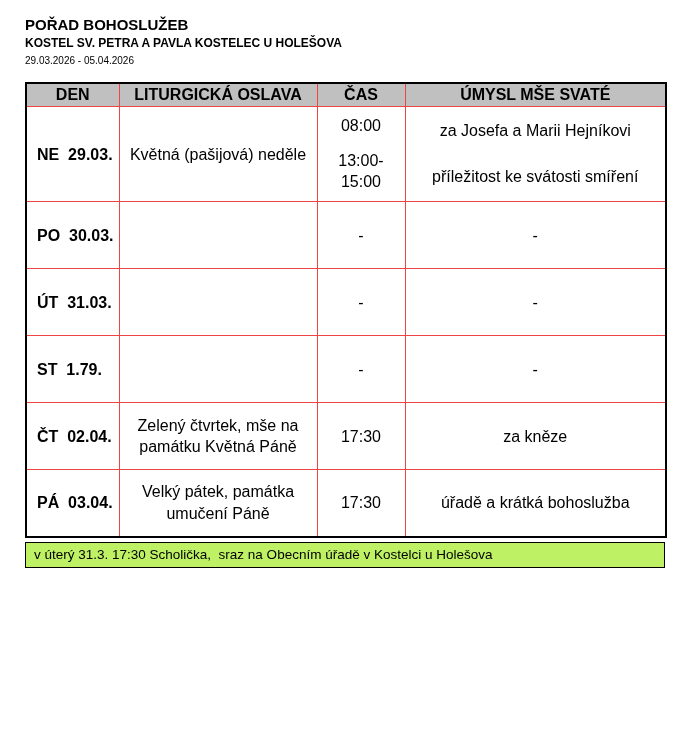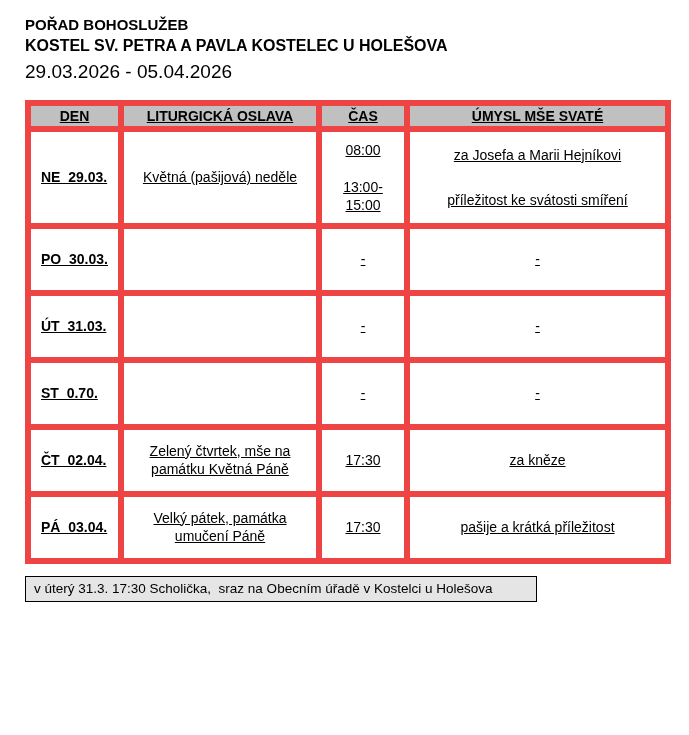--- a/index.html
+++ b/index.html
@@ -8,35 +8,34 @@
     width: 689px;
     height: 735px;
     font-family: "Liberation Sans", sans-serif;
     color: #000000;
     overflow: hidden;
   }
   .page { padding: 14px 24px 0 25px; }
 
   .titles { text-align: left; }
   .title    { font-size: 15px; font-weight: bold; line-height: 1.4; }
-  .subtitle { font-size: 16px; font-weight: bold; line-height: 1.4; }
-  .date-range { font-size: 19px; line-height: 1.4; margin-top: 2px; }
+  .subtitle { font-size: 12px; font-weight: bold; line-height: 1.4; }
+  .date-range { font-size: 10px; line-height: 1.4; margin-top: 2px; }
 
   table.schedule {
     width: 640px;
     margin-top: 14px;
     border-collapse: collapse;
     table-layout: fixed;
     border: 2px solid #000;
   }
   .schedule th, .schedule td {
-    border: 6px solid #ef4444;
-    font-size: 14px;
+    border: 1px solid #ef4444;
+    font-size: 16px;
     vertical-align: middle;
-    text-decoration: underline;
   }
   .schedule th {
     background: #c0c0c0;
     height: 24px;
     font-weight: bold;
     text-align: center;
     padding: 2px 4px;
   }
   .schedule td {
     text-align: center;
@@ -53,23 +52,23 @@
   tr.r-tall td { height: 95px; padding-top: 0; padding-bottom: 0; }
   .stack {
     display: flex;
     flex-direction: column;
     justify-content: space-around;
     min-height: 91px;
   }
   .stack > div { line-height: 1.3; }
 
   .footer-note {
-    width: 512px;
-    margin-top: 12px;
-    background: #e5e5e5;
+    width: 640px;
+    margin-top: 4px;
+    background: #bef264;
     border: 1px solid #000;
     font-size: 13.5px;
     padding: 4px 8px 5px 8px;
     white-space: pre;
   }
 </style>
 </head>
 <body>
 
 <div class="page">
@@ -121,38 +120,38 @@
       </tr>
 
       <tr class="r">
         <td class="den">ÚT  31.03.</td>
         <td></td>
         <td>-</td>
         <td>-</td>
       </tr>
 
       <tr class="r">
-        <td class="den">ST  0.70.</td>
+        <td class="den">ST  1.79.</td>
         <td></td>
         <td>-</td>
         <td>-</td>
       </tr>
 
       <tr class="r">
         <td class="den">ČT  02.04.</td>
         <td>Zelený čtvrtek, mše na památku Květná Páně</td>
         <td>17:30</td>
         <td>za kněze</td>
       </tr>
 
       <tr class="r">
         <td class="den">PÁ  03.04.</td>
         <td>Velký pátek, památka umučení Páně</td>
         <td>17:30</td>
-        <td>pašije a krátká příležitost</td>
+        <td>úřadě a krátká bohoslužba</td>
       </tr>
 
 
     </tbody>
   </table>
 
   <div class="footer-note">v úterý 31.3. 17:30 Scholička,  sraz na Obecním úřadě v Kostelci u Holešova</div>
 
 </div>
 

